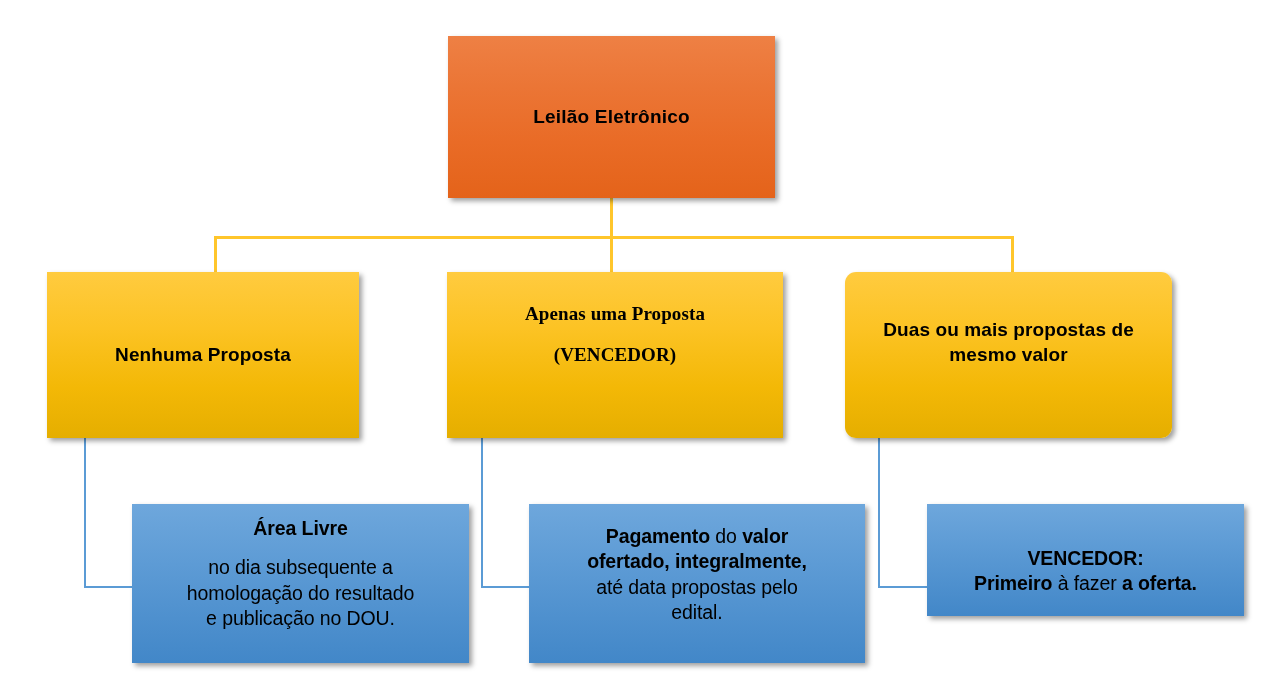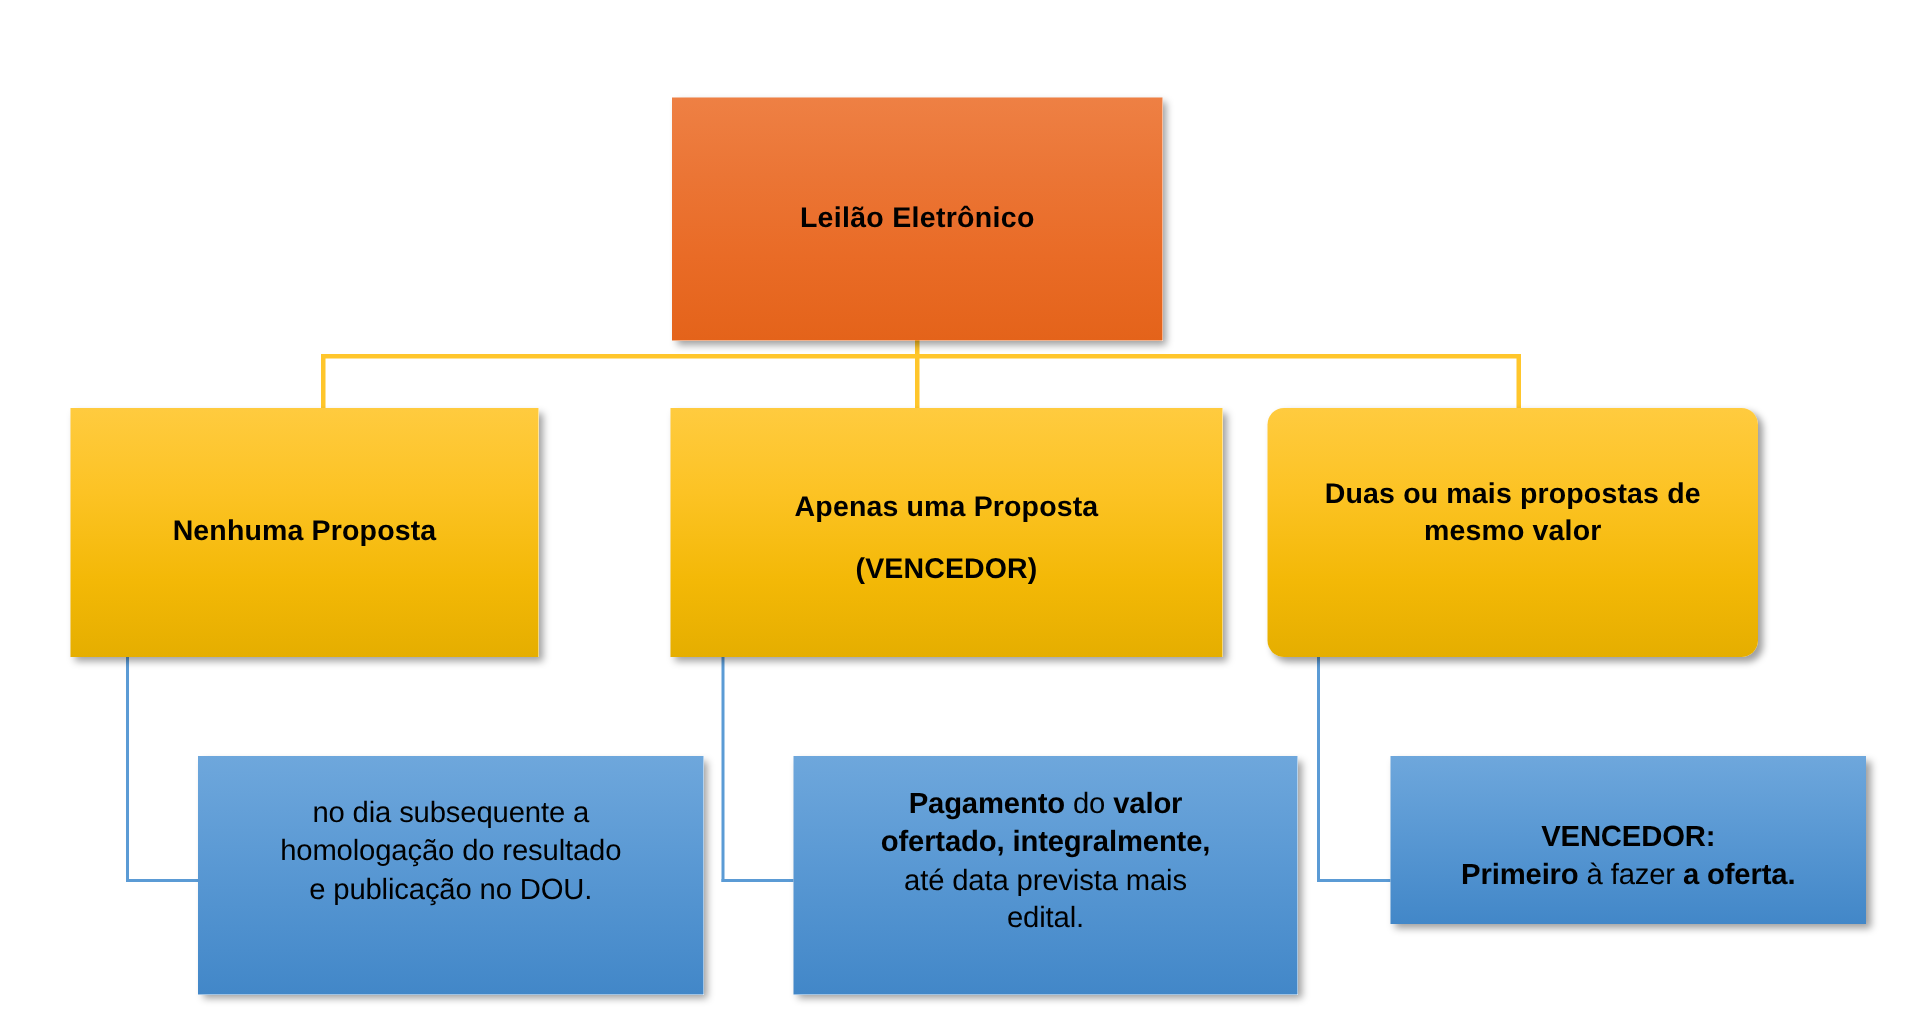--- a/index.html
+++ b/index.html
@@ -27,21 +27,20 @@
     align-items: center;
     justify-content: center;
     text-align: center;
     color: #000000;
     z-index: 3;
     box-shadow: 3px 3px 5px rgba(0,0,0,0.38);
   }
 
   .node.orange {
     background: linear-gradient(180deg, #EE8044 0%, #EB7535 32%, #E96B26 66%, #E4631A 100%);
-    margin-top: 29px;
   }
   .node.yellow {
     background: linear-gradient(180deg, #FFCB3F 0%, #FCC324 34%, #F3B806 70%, #E5AE00 100%);
   }
   .node.blue {
     background: linear-gradient(180deg, #6EA7DC 0%, #5D9BD5 38%, #4E90CE 72%, #4287C8 100%);
   }
 
   .line {
     display: block;
@@ -109,40 +108,41 @@
   <div class="conn h-blue" style="left:878px; top:586px; width:49px;"></div>
 
   <div class="node orange" style="left:448px; top:36px; width:327px; height:162px;">
     <span class="line title-txt">Leilão Eletrônico</span>
   </div>
 
   <div class="node yellow" style="left:47px; top:272px; width:312px; height:166px;justify-content:center;">
     <span class="line mid-txt">Nenhuma Proposta</span>
   </div>
 
-  <div class="node yellow" style="left:447px; top:272px; width:368px; height:166px; justify-content:flex-start; padding-top:55px;">
+  <div class="node yellow" style="left:447px; top:272px; width:336px; height:166px; justify-content:flex-start; padding-top:30px;font-family:Liberation Serif, serif;">
     <span class="line mid-txt">Apenas uma Proposta</span>
     <span class="line mid-txt" style="margin-top:16px;">(VENCEDOR)</span>
   </div>
 
   <div class="node yellow" style="left:845px; top:272px; width:327px; height:166px; justify-content:flex-start; padding-top:46px;border-radius:11px;">
     <span class="line mid-txt">Duas ou mais propostas de</span>
     <span class="line mid-txt">mesmo valor</span>
   </div>
 
   <div class="node blue" style="left:132px; top:504px; width:337px; height:159px; justify-content:flex-start; padding-top:12px;">
+    <span class="line leaf-txt b">Área Livre</span>
     <span class="line leaf-txt r" style="margin-top:14px;">no dia subsequente a</span>
     <span class="line leaf-txt r">homologação do resultado</span>
     <span class="line leaf-txt r">e publicação no DOU.</span>
   </div>
 
   <div class="node blue" style="left:529px; top:504px; width:336px; height:159px; justify-content:flex-start; padding-top:20px;">
     <span class="line leaf-txt"><span class="b">Pagamento</span><span class="r"> do </span><span class="b">valor</span></span>
     <span class="line leaf-txt"><span class="b">ofertado, integralmente,</span></span>
-    <span class="line leaf-txt"><span class="r">até data prevista mais</span></span>
+    <span class="line leaf-txt"><span class="r">até data propostas pelo</span></span>
     <span class="line leaf-txt"><span class="r">edital.</span></span>
   </div>
 
   <div class="node blue" style="left:927px; top:504px; width:317px; height:112px; justify-content:flex-start; padding-top:42px;">
     <span class="line leaf-txt"><span class="b">VENCEDOR:</span></span>
     <span class="line leaf-txt" style="margin-top:0;"><span class="b">Primeiro</span><span class="r"> à fazer </span><span class="b">a oferta.</span></span>
   </div>
 
 </div>
 

